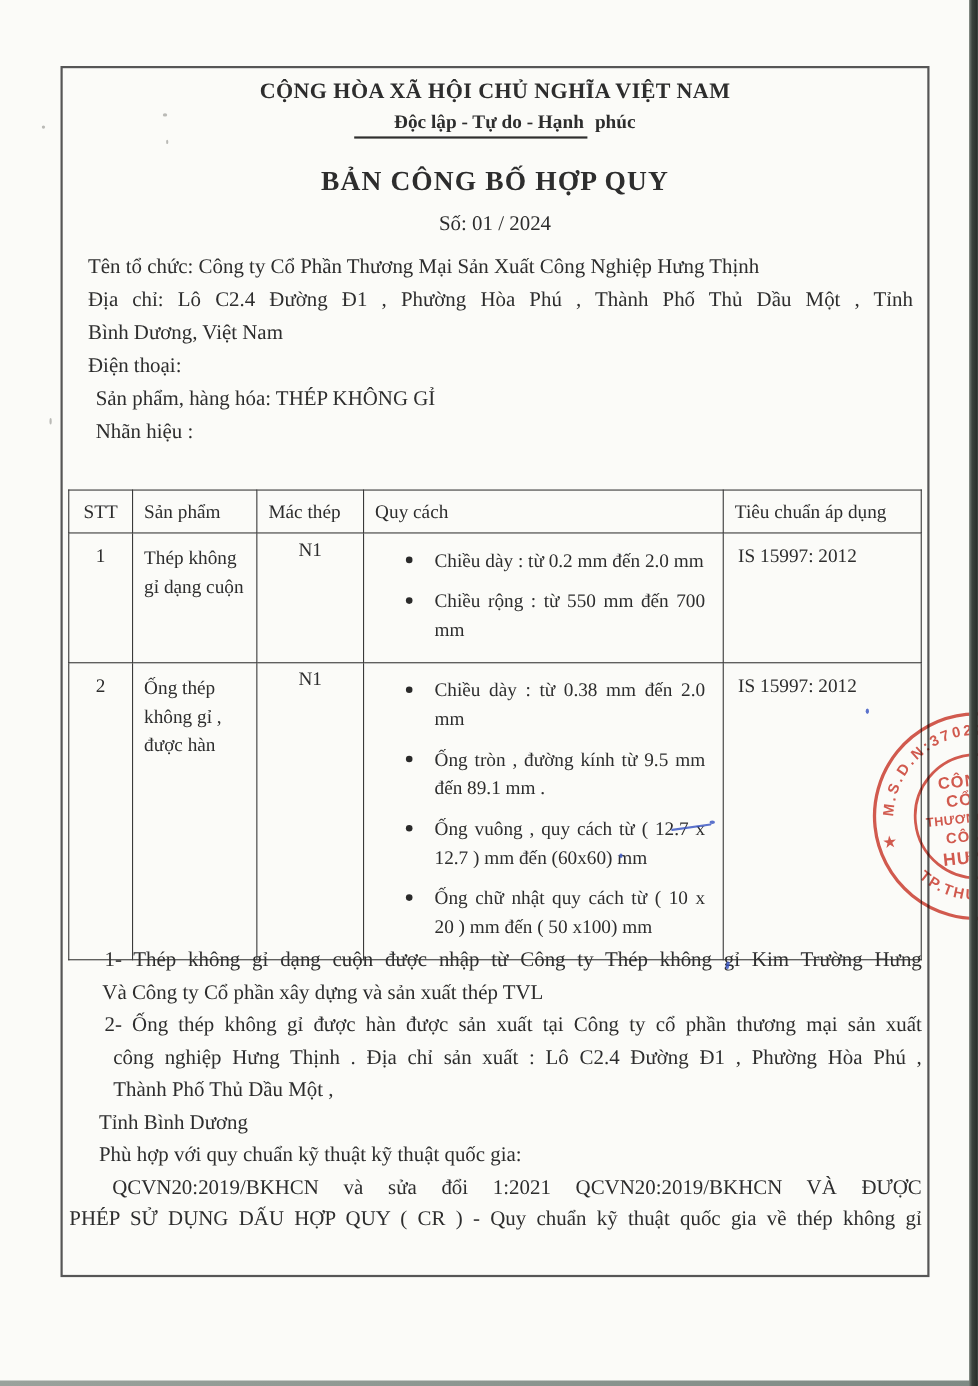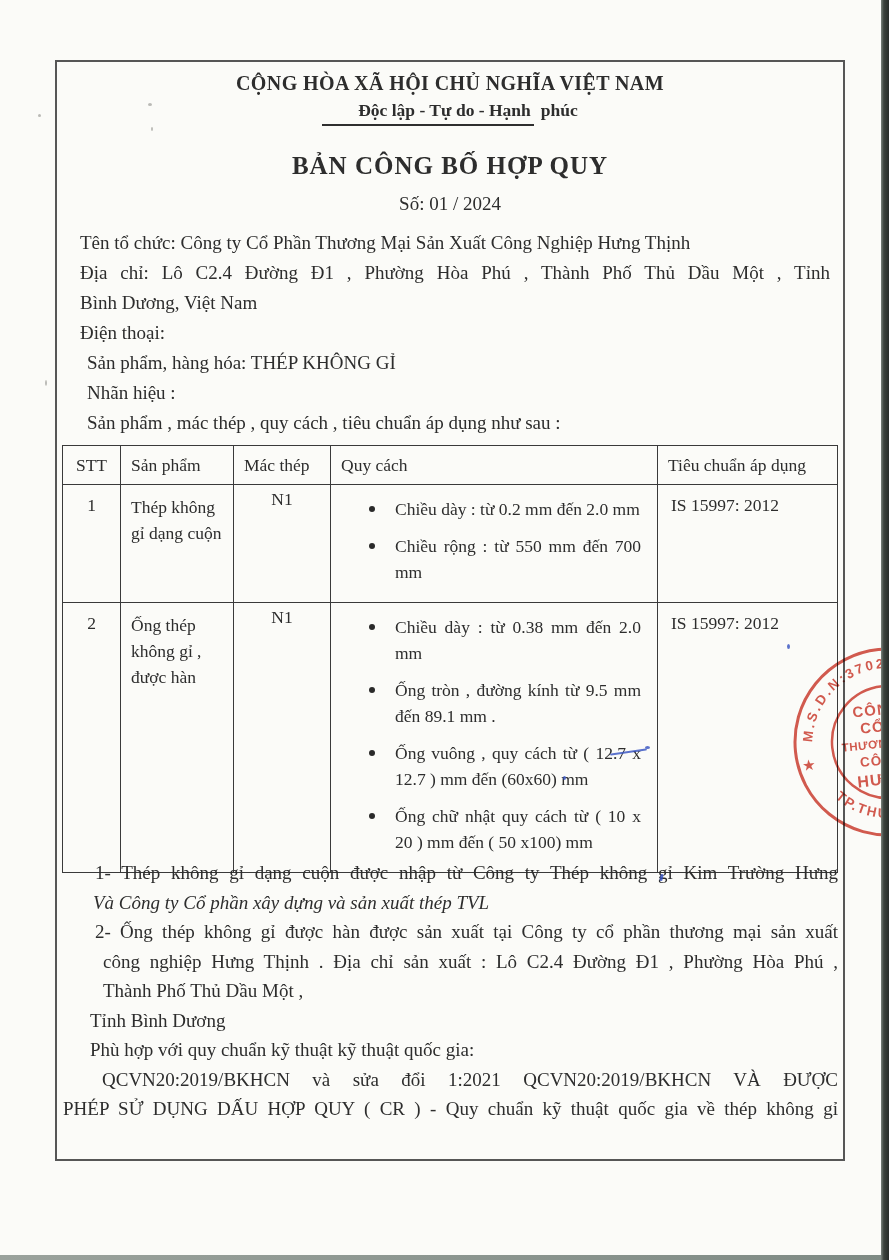--- a/index.html
+++ b/index.html
@@ -49,21 +49,21 @@
   .cell-tc{padding:10px 6px 6px 13px;}
   .bullet{position:relative;padding-left:64px;margin-bottom:11px;
           text-align:justify;line-height:26px;}
   .bullet::before{content:"";position:absolute;left:38px;top:10px;width:6px;height:6px;
                   border-radius:50%;background:#2a2a2a;}
 
   
   .notes{position:absolute;left:62px;top:858px;width:776px;font-size:19px;
          z-index:2;}
   .notes .nline{line-height:29.5px;}
-  .p33{padding-left:33px;} .p31{padding-left:31px;font-style:italic;} .p41{padding-left:41px;}
+  .p33{padding-left:33px;} .p31{padding-left:31px;} .p41{padding-left:41px;}
   .p28{padding-left:28px;} .p40{padding-left:40px;} .p1{padding-left:1px;}
 
   
   .stamp{position:absolute;left:778px;top:632px;width:220px;height:220px;z-index:5;
          transform:rotate(-6deg);opacity:.88;mix-blend-mode:multiply;}
   .stamp text{font-family:"Liberation Sans","DejaVu Sans",sans-serif;font-weight:bold;}
 
   
   .ink{position:absolute;background:#3350c0;z-index:6;opacity:.8;}
 </style>
@@ -89,21 +89,20 @@
 <div class="info">
   <div class="line">Tên tổ chức: Công ty Cổ Phần Thương Mại Sản Xuất Công Nghiệp Hưng Thịnh</div>
   <div class="line jl">Địa chỉ: Lô C2.4 Đường Đ1 , Phường Hòa Phú , Thành Phố Thủ Dầu Một , Tỉnh</div>
   <div class="line">Bình Dương, Việt Nam</div>
   <div class="line">Điện thoại:</div>
   <div class="line ind">
     <span>Sản phẩm, hàng hóa:</span>
     <span class="bold">THÉP KHÔNG GỈ</span>
   </div>
   <div class="line ind">Nhãn hiệu :</div>
-  <div class="line ind">Sản phẩm , mác thép , quy cách , tiêu chuẩn áp dụng như sau :</div>
 </div>
 
 <table class="tbl">
   <colgroup>
     <col style="width:58px">
       <col style="width:113px">
       <col style="width:97px">
     <col style="width:327px">
       <col style="width:180px">
   </colgroup>

